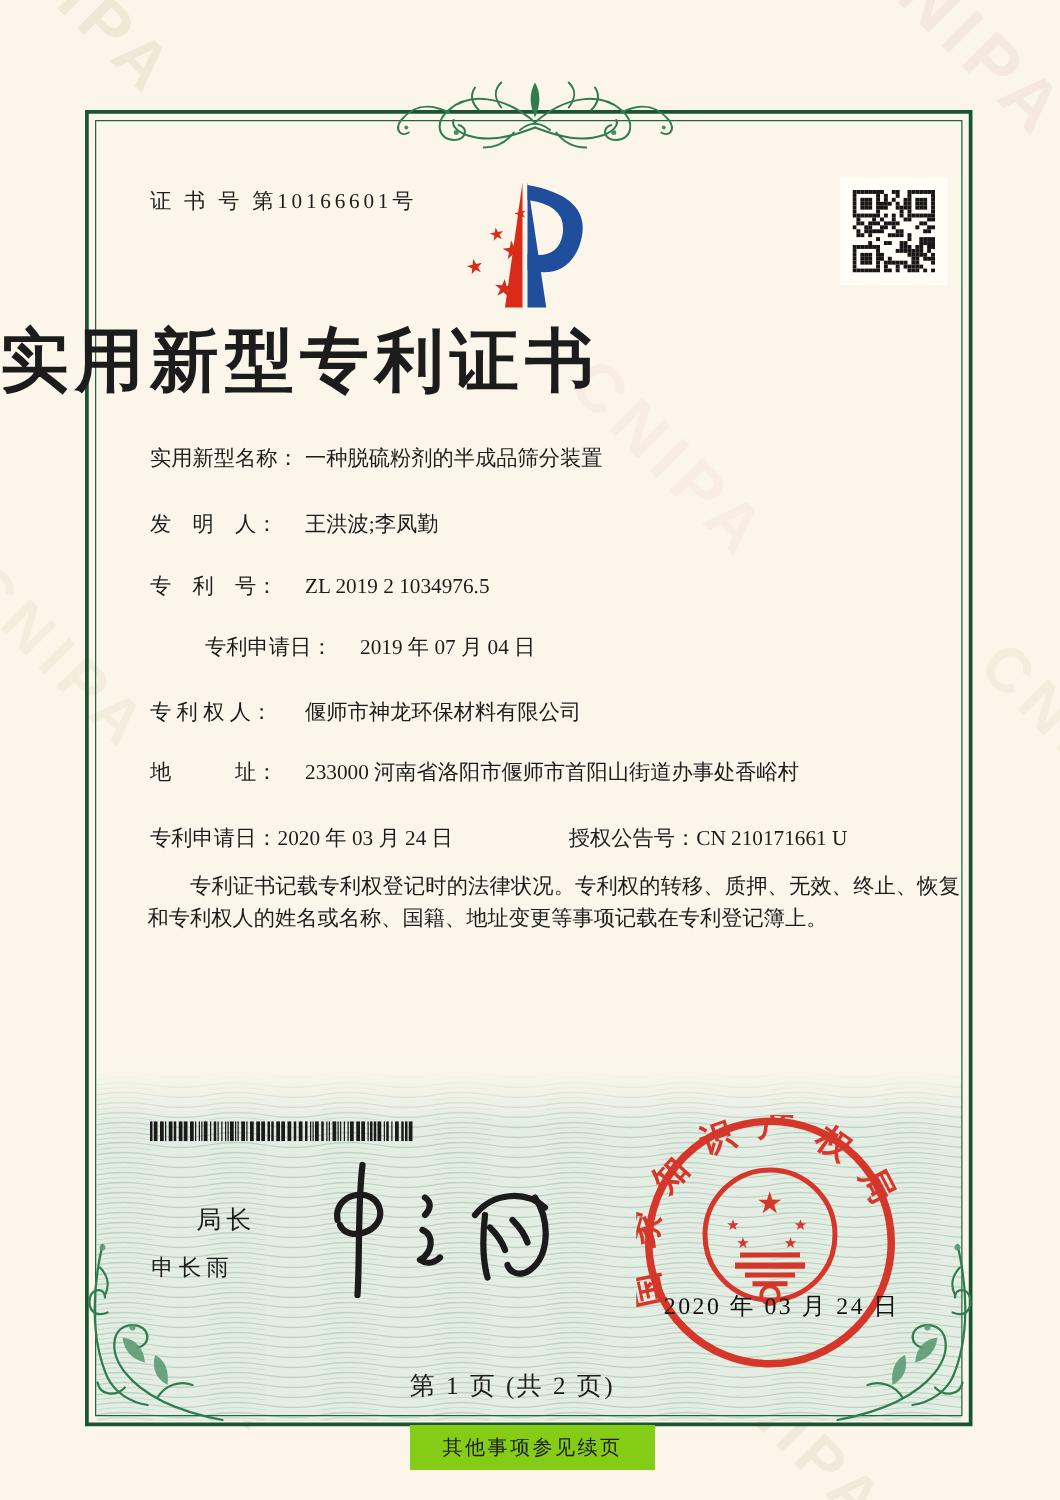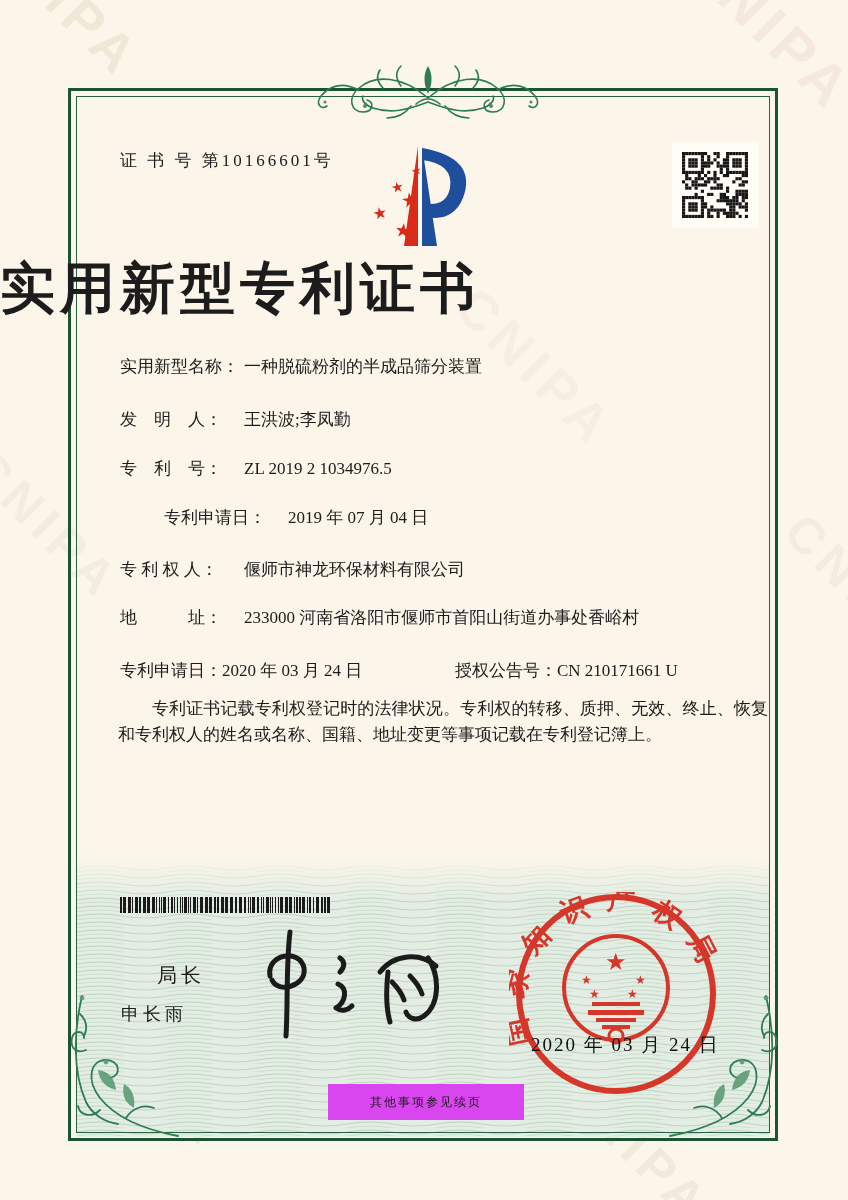--- a/index.html
+++ b/index.html
@@ -41,23 +41,23 @@
   .body-text p{margin:0; text-indent:2em;}
   .barcode{position:absolute; left:120px; top:897px; z-index:2;}
   .sig-title{position:absolute; left:121px; top:962px; font-size:20px; letter-spacing:4px; z-index:2;margin-left:36px;}
   .sig-name{position:absolute; left:121px; top:1002px; font-size:18px; letter-spacing:4px; z-index:2;}
   .signature{position:absolute; left:252px; top:928px; z-index:3;}
   .seal{position:absolute; left:509px; top:892px; z-index:2;}
   .seal-date{position:absolute; left:531px; top:1032px; font-size:19px; letter-spacing:2px;
     color:#111; z-index:3; white-space:nowrap;}
   .page-footer{position:absolute; left:0; top:1095px; width:820px; text-align:center;
     font-size:20px; letter-spacing:2px; z-index:2;}
-  .note-box{position:absolute; left:328px; top:1084px; width:196px; height:36px;
-    background:#d946ef; display:flex; align-items:center; justify-content:center;
-    font-size:12px; letter-spacing:2px; z-index:2;}
+  .note-box{position:absolute; left:328px; top:1140px; width:196px; height:36px;
+    background:#84cc16; display:flex; align-items:center; justify-content:center;
+    font-size:16px; letter-spacing:2px; z-index:2;}
 </style>
 </head>
 <body>
 
 <div class="page">
 
   <div class="wm" style="left:-38px; top:-34px; font-size:54px; color:#e7ddc9;">CNIPA</div>
   <div class="wm" style="left:664px; top:-8px; font-size:58px; color:#f0ded6;">CNIPA</div>
   <div class="wm" style="left:436px; top:336px; font-size:54px; color:#f3e6de;">CNIPA</div>
   <div class="wm" style="left:766px; top:560px; font-size:50px; color:#efe5d2;">CNIPA</div>

